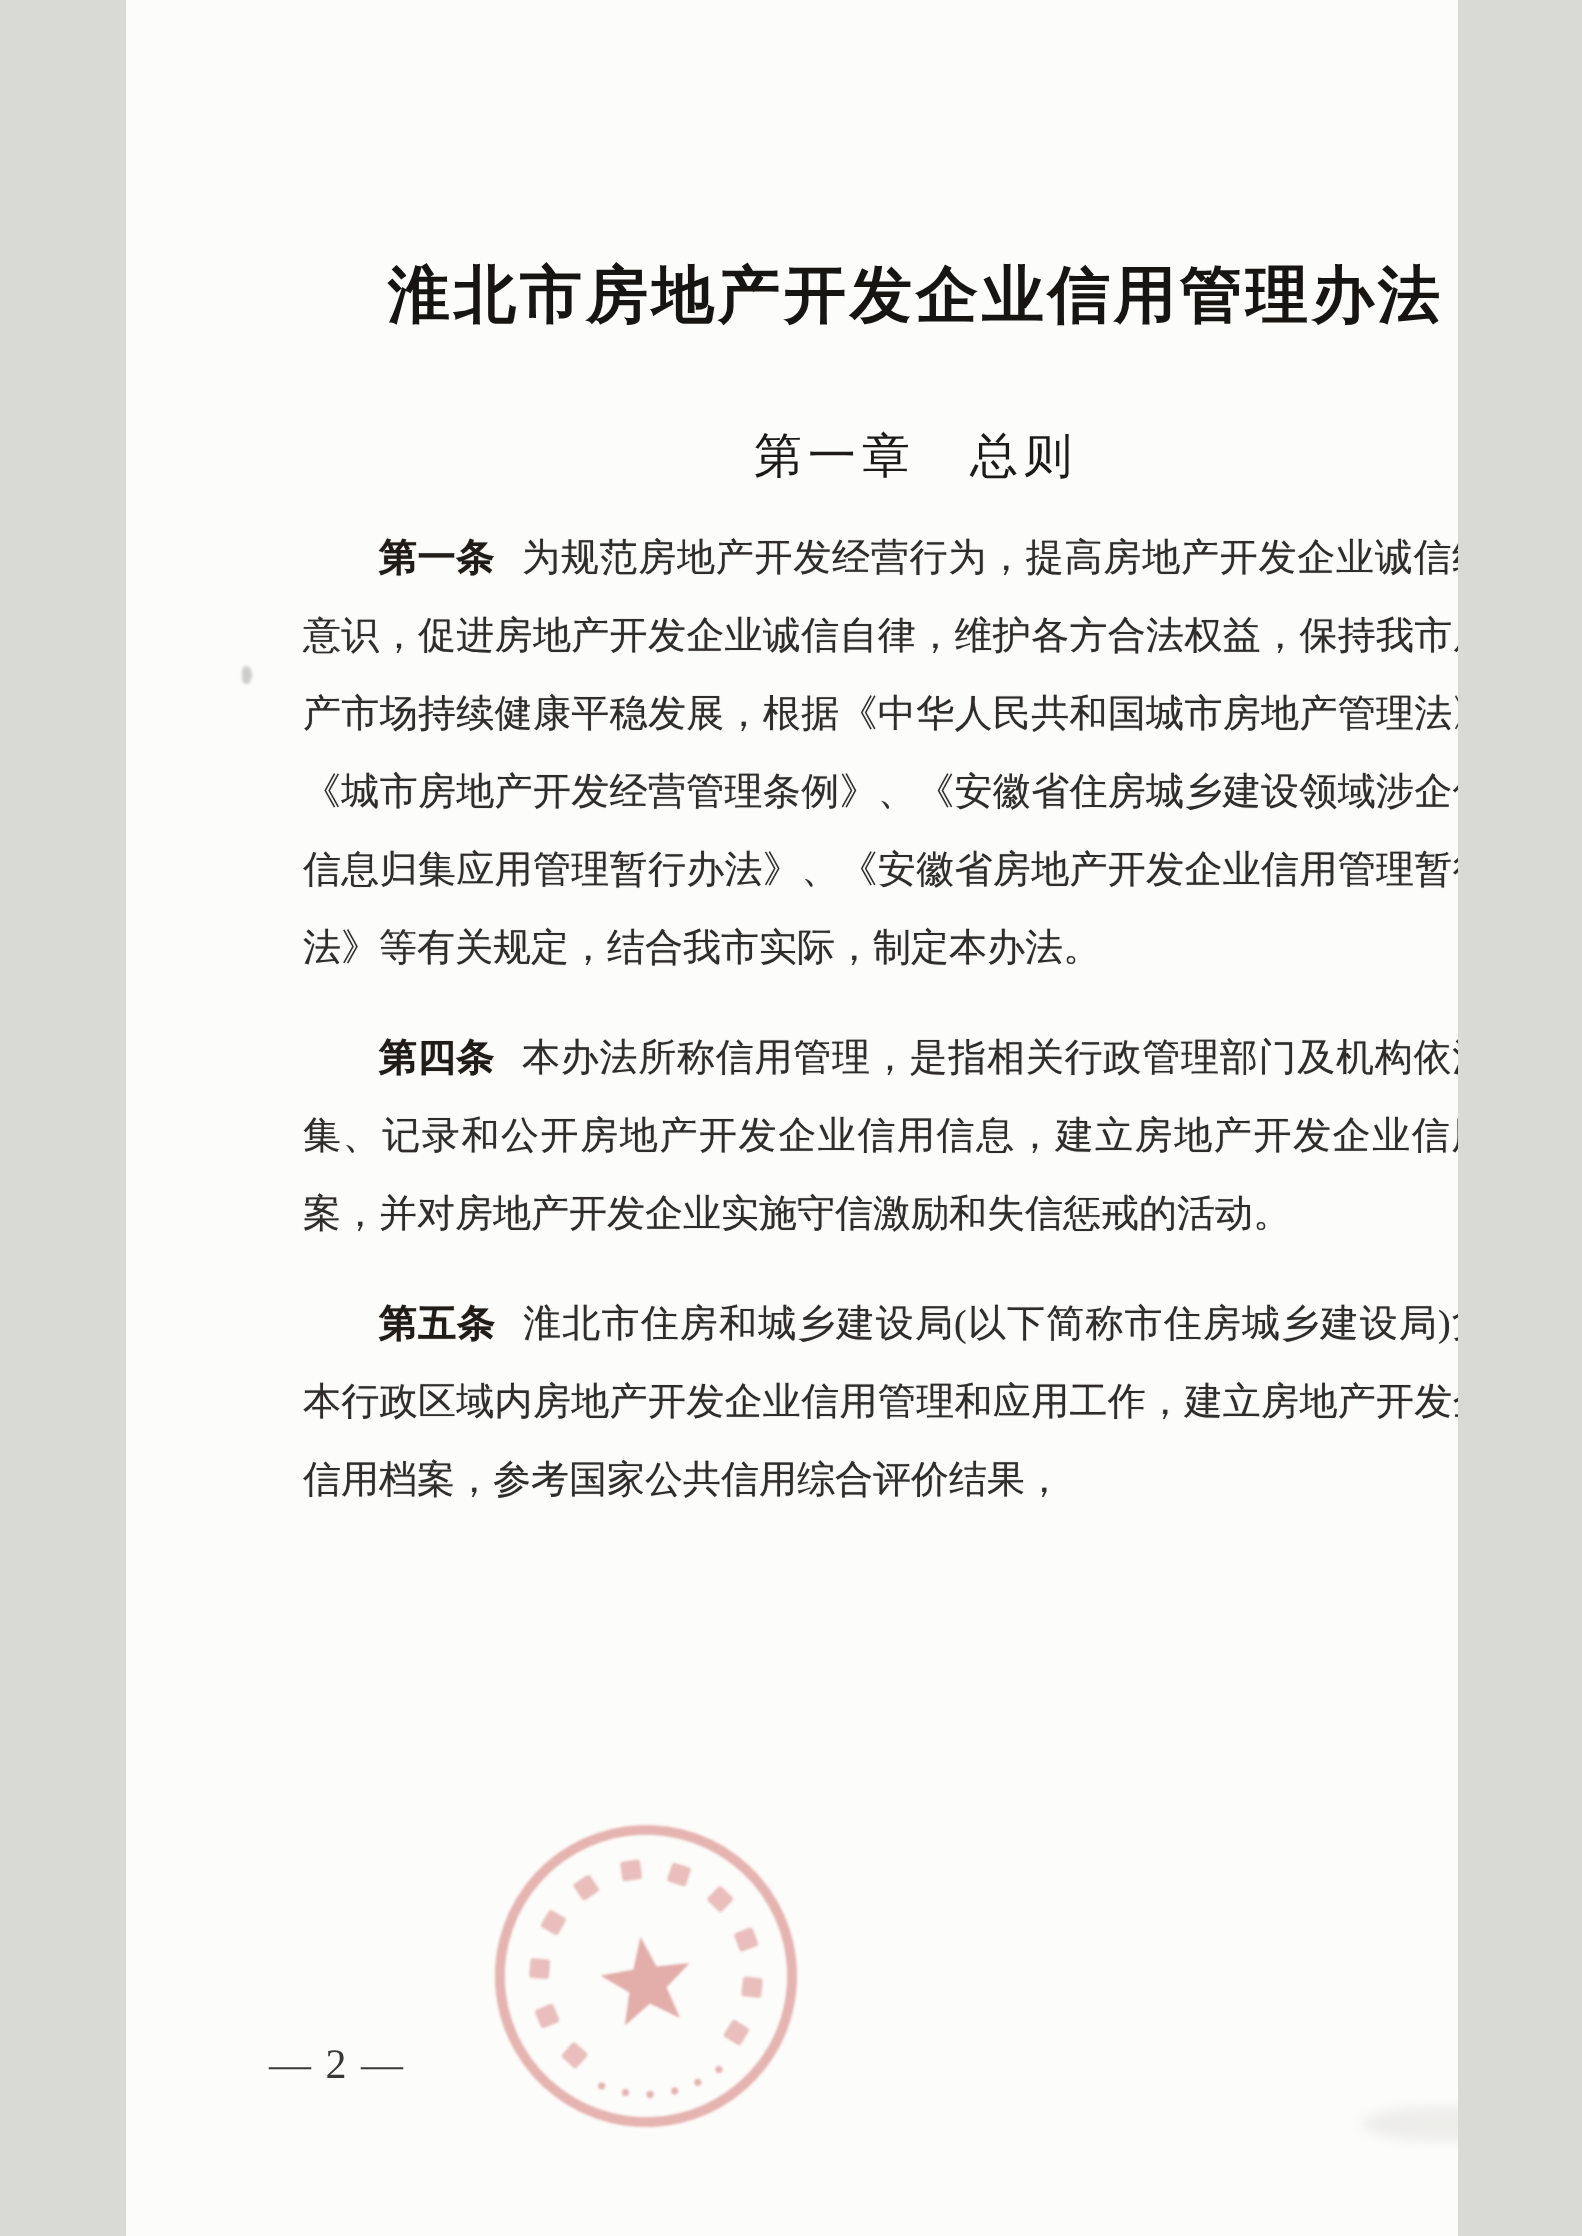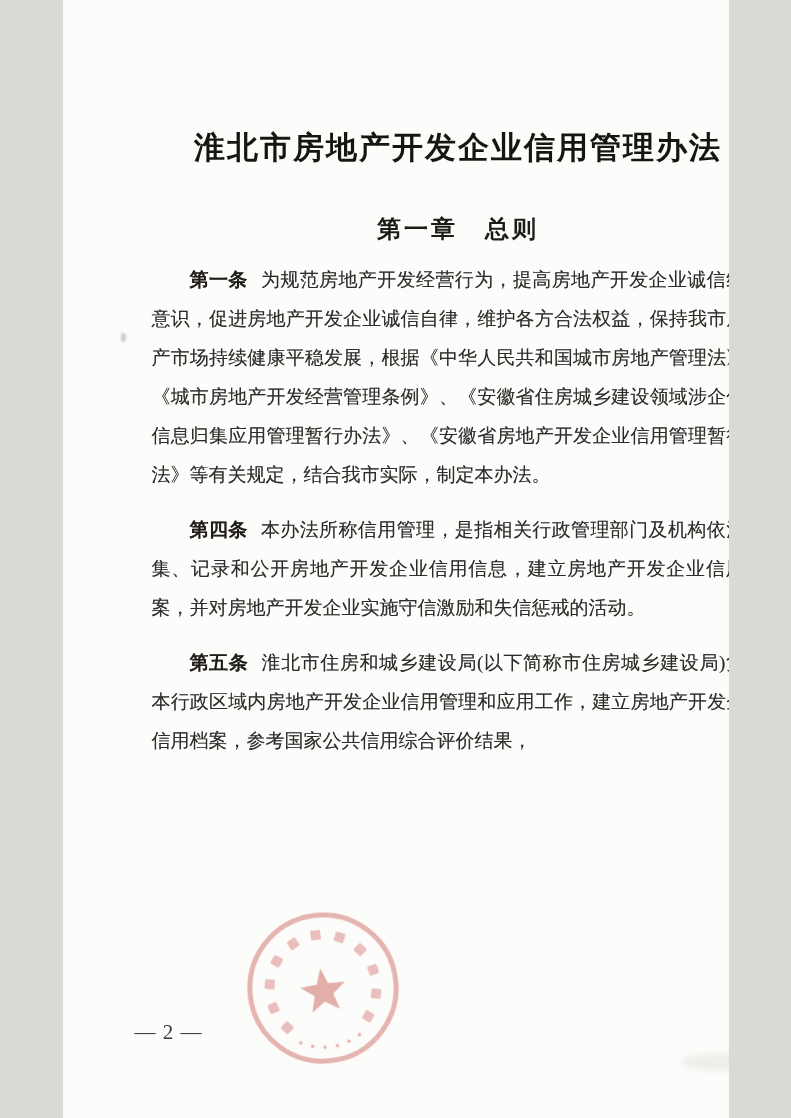--- a/index.html
+++ b/index.html
@@ -25,21 +25,21 @@
     line-height: 40px;
     font-weight: bold;
     text-align: center;
     letter-spacing: 2px;
     color: #171511;
   }
   .chapter {
     margin: 46px 0 0 0;
     font-size: 24px;
     line-height: 30px;
-    font-weight: bold;
+    font-weight: normal;
     text-align: center;
     letter-spacing: 3px;
     color: #1d1b18;
   }
   .body-text { margin-top: 12px; }
   .body-text p {
     margin: 16px;
     font-size: 19px;
     line-height: 39px;
     text-align: justify;

